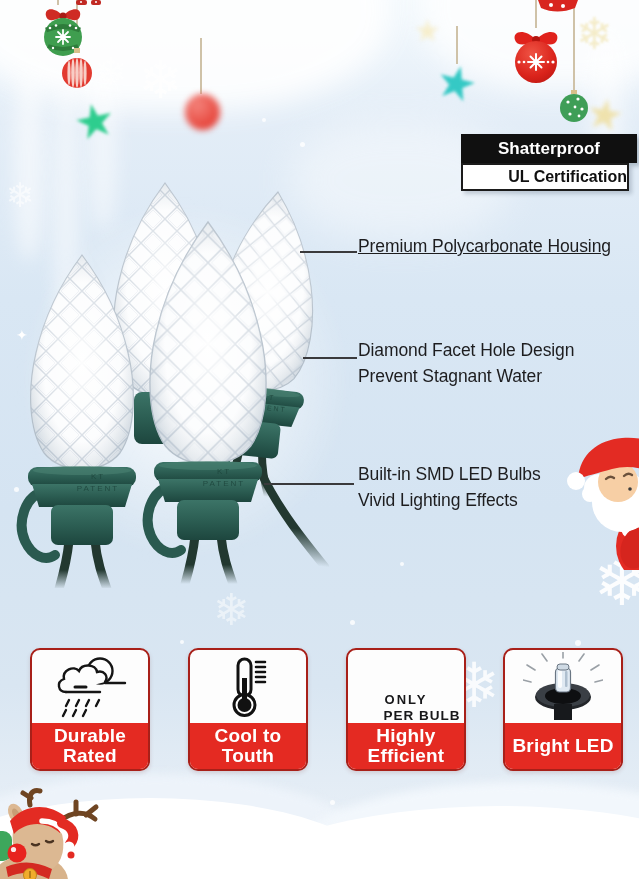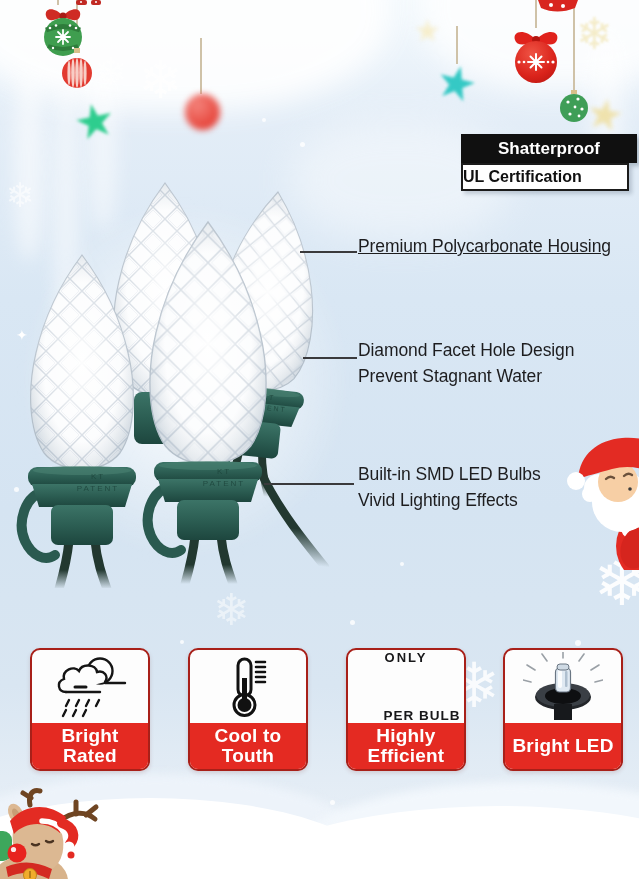--- a/index.html
+++ b/index.html
@@ -14,31 +14,31 @@
   .glow{position:absolute;background:radial-gradient(closest-side,rgba(255,255,255,.95),rgba(255,255,255,0));filter:blur(6px);}
   .string{position:absolute;width:1.5px;background:#cfc2a8;}
   .flake{position:absolute;color:#ffffff;line-height:1;font-family:"DejaVu Sans",sans-serif;user-select:none;}
   .starglyph{position:absolute;line-height:1;font-family:"DejaVu Sans",sans-serif;user-select:none;}
   .dot{position:absolute;background:#ffffff;border-radius:50%;opacity:.8;}
   .blurball{position:absolute;border-radius:50%;background:radial-gradient(circle at 35% 30%,#f4837b,#e02a20);filter:blur(3px);}
   
   .badge-black{position:absolute;left:461px;top:134px;width:176px;height:29px;background:#101010;color:#fff;
     display:flex;align-items:center;justify-content:center;font-weight:bold;font-size:17px;box-shadow:3px 3px 4px rgba(40,60,80,.28);}
   .badge-white{position:absolute;left:461px;top:163px;width:164px;height:24px;background:#ffffff;border:2px solid #1b1b1b;color:#101010;
-    display:flex;align-items:center;justify-content:flex-start;font-weight:bold;font-size:16px;box-shadow:3px 3px 4px rgba(40,60,80,.22);}
+    display:flex;align-items:center;justify-content:flex-end;font-weight:bold;font-size:16px;box-shadow:3px 3px 4px rgba(40,60,80,.22);}
   
   .callout-rule{position:absolute;height:1.6px;background:#3a3a3c;}
   .callout-text{position:absolute;color:#1d1d1f;font-size:17.5px;line-height:26px;letter-spacing:-.1px;}
   
   .feature-box{position:absolute;top:648px;width:116px;height:119px;border:2px solid #a82019;border-radius:10px;
     background:#fdfdfd;overflow:hidden;z-index:3;box-shadow:0 2px 4px rgba(130,60,60,.18);}
   .icon-area{height:73px;display:flex;align-items:center;justify-content:center;}
   .label-area{position:absolute;left:0;right:0;top:73px;bottom:0;background:#e42a22;color:#fff;font-weight:bold;
     font-size:19px;line-height:20px;display:flex;flex-direction:column;align-items:center;justify-content:center;text-align:center;letter-spacing:.2px;}
-  .watt{display:flex;flex-direction:column;align-items:center;justify-content:space-between;color:#18181a;font-weight:bold;text-align:center;}
+  .watt{display:flex;flex-direction:column;align-items:center;justify-content:flex-end;color:#18181a;font-weight:bold;text-align:center;}
   .watt .w1{font-size:13px;letter-spacing:2px;}
   .watt .w2{font-size:21px;letter-spacing:1px;margin-top:1px;}
   .watt .w3{font-size:13.5px;letter-spacing:1px;margin-top:1px;padding-left:32px;}
   
   .hill{position:absolute;background:#ffffff;border-radius:50%;}
   .sock-text{font-size:8px;fill:#1d453c;opacity:.85;letter-spacing:2px;text-anchor:middle;font-family:"Liberation Sans",sans-serif;}
   .z1{z-index:1}.z2{z-index:2}.z3{z-index:3}
 </style>
 </head>
 <body>
@@ -312,21 +312,21 @@
           <path d="M13,36 C5,36 3,26 11,23 C9,14 21,9 26,15 C29,7 43,8 44,16 C51,14 56,20 52,26" fill="#fdfdfd"></path>
           <path d="M13,36 H47"></path>
           <path d="M52,27 H72"></path>
           <path d="M22,31 H33" stroke-width="3"></path>
           <path d="M16,44 l-3,6 M26,44 l-3,6 M36,44 l-3,6 M46,44 l-3,6"></path>
           <path d="M13,54 l-3,6 M23,54 l-3,6 M33,54 l-3,6"></path>
         </g>
       </svg>
     </div>
     <div class="label-area">
-      <span>Bright</span>
+      <span>Durable</span>
       <span>Rated</span>
     </div>
   </div>
 
   <div class="feature-box" style="left:188px;">
     <div class="icon-area">
       <svg width="48" height="62" viewBox="0 0 48 62">
         <rect x="14" y="3" width="13" height="37" rx="6.5" fill="#fdfdfd" stroke="#111" stroke-width="3"></rect>
         <circle cx="20.5" cy="49" r="10.5" fill="#fdfdfd" stroke="#111" stroke-width="3"></circle>
         <circle cx="20.5" cy="49" r="7" fill="#111"></circle>

